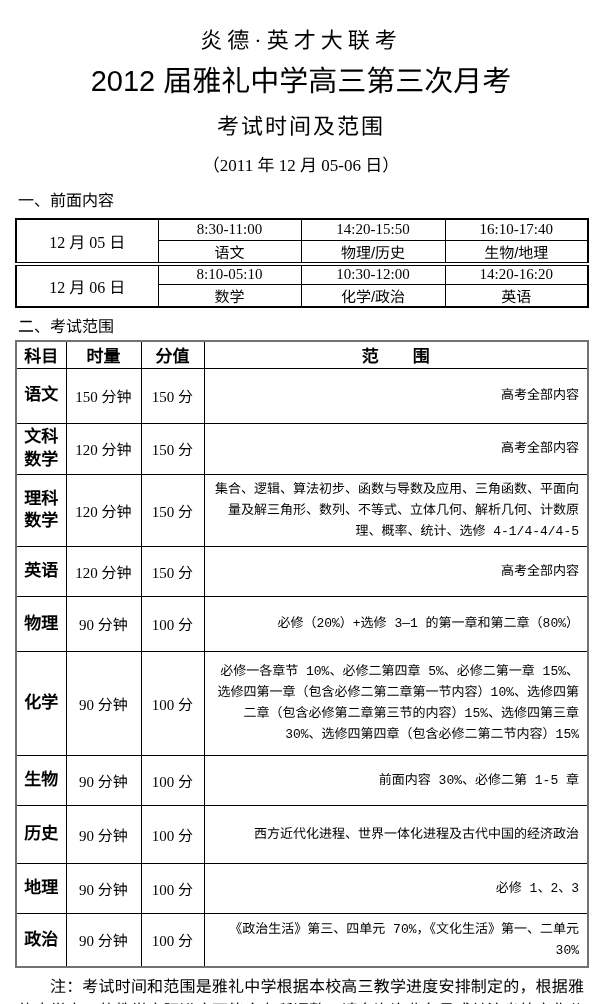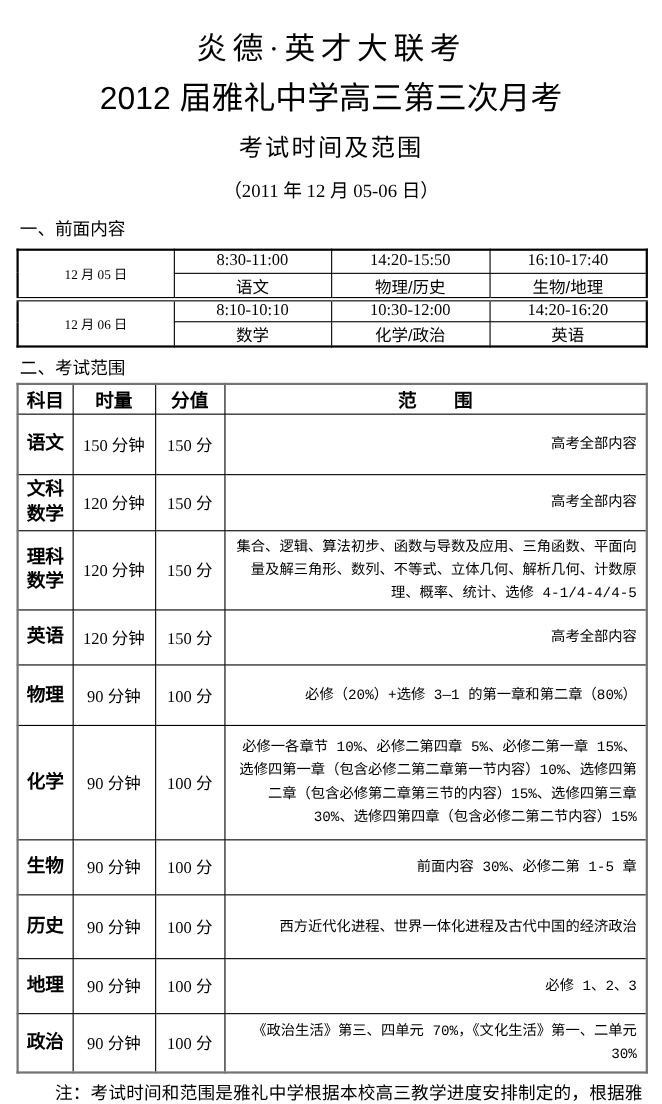--- a/index.html
+++ b/index.html
@@ -9,21 +9,21 @@
     margin: 0 auto;
     color: #000;
     font-family: "Liberation Serif", serif;
     overflow: hidden;
   }
   .page { padding: 16px 15px 0 15px; }
 
   
   .brand {
     text-align: center;
-    font-size: 28px;
+    font-size: 22px;
     letter-spacing: 5px;
     font-family: "Liberation Serif", serif;
     margin-top: 6px;
   }
   .main-title {
     text-align: center;
     font-size: 29px;
     font-weight: normal;
     font-family: "Liberation Sans", sans-serif;
     margin-top: 3px;
@@ -60,21 +60,21 @@
     border: 1px solid #000;
     text-align: center;
     vertical-align: middle;
     overflow: hidden;
   }
 
   
   .t1 { border: 2px solid #000; }
   .t1 tr { height: 21px; }
   .t1 .date-cell {
-    font-size: 12px;
+    font-size: 16px;
     font-family: "Liberation Serif", serif;
   }
   .t1 .time-cell {
     font-size: 15px;
     font-family: "Liberation Serif", serif;
   }
   .t1 .subject-cell {
     font-size: 15px;
     font-family: "Liberation Sans", sans-serif;
   }
@@ -153,21 +153,21 @@
         <td class="time-cell">14:20-15:50</td>
         <td class="time-cell">16:10-17:40</td>
       </tr>
       <tr>
         <td class="subject-cell">语文</td>
         <td class="subject-cell">物理/历史</td>
         <td class="subject-cell">生物/地理</td>
       </tr>
       <tr class="day-sep">
         <td class="date-cell" rowspan="2">12 月 06 日</td>
-        <td class="time-cell">8:10-10:10</td>
+        <td class="time-cell">8:10-05:10</td>
         <td class="time-cell">10:30-12:00</td>
         <td class="time-cell">14:20-16:20</td>
       </tr>
       <tr>
         <td class="subject-cell">数学</td>
         <td class="subject-cell">化学/政治</td>
         <td class="subject-cell">英语</td>
       </tr>
     </tbody>
   </table>

